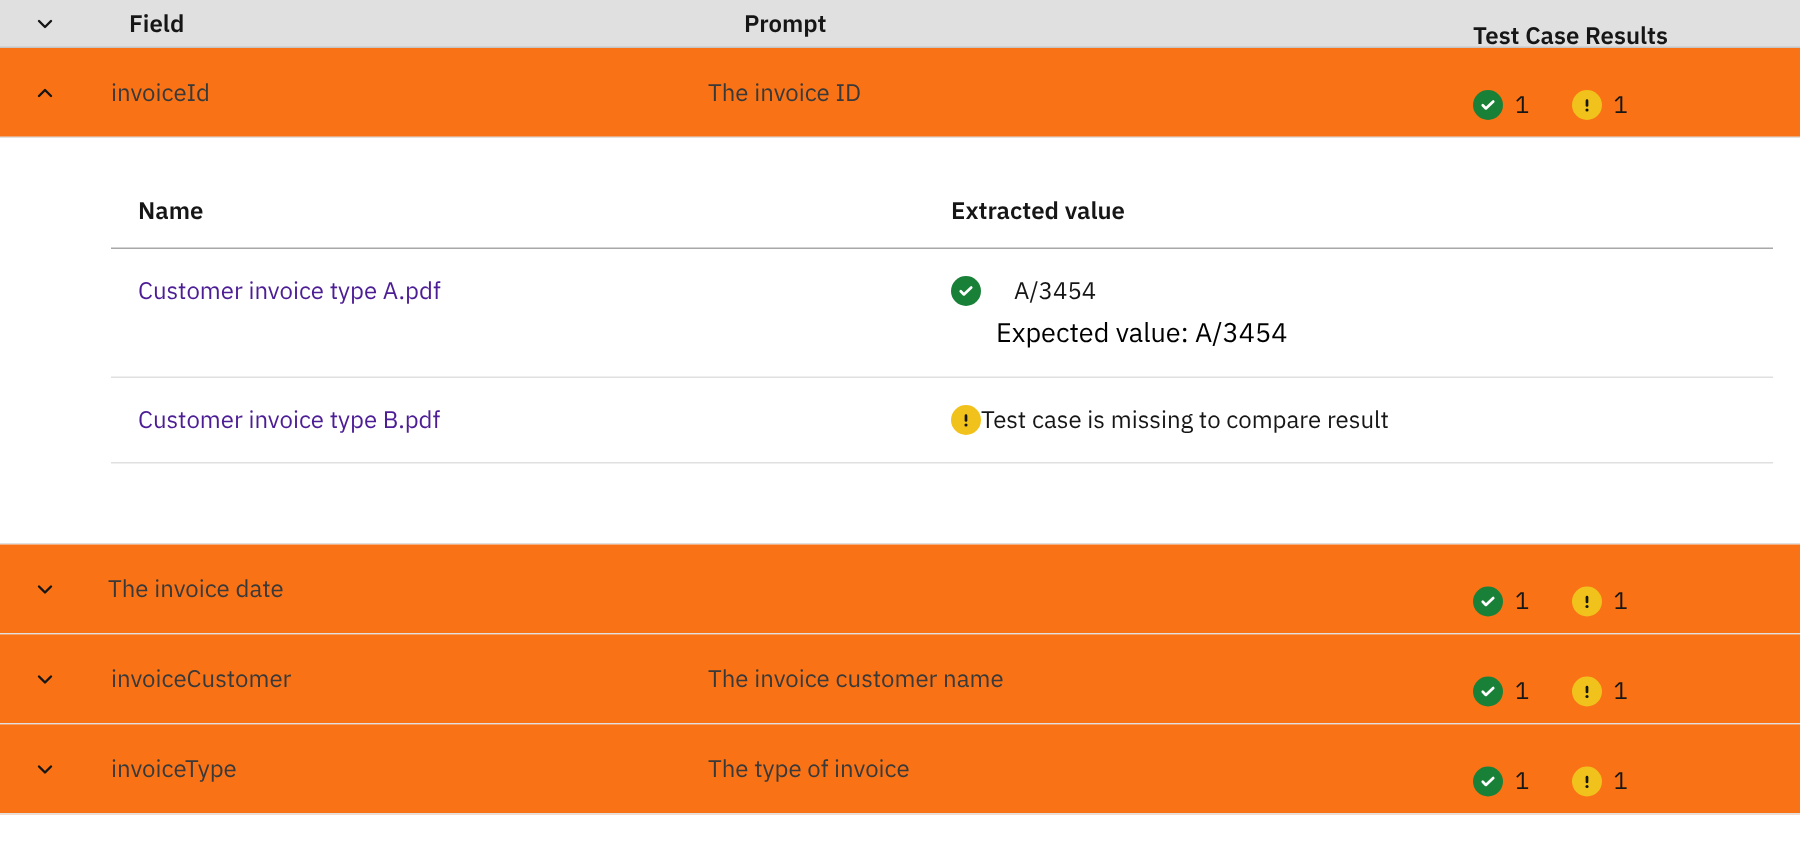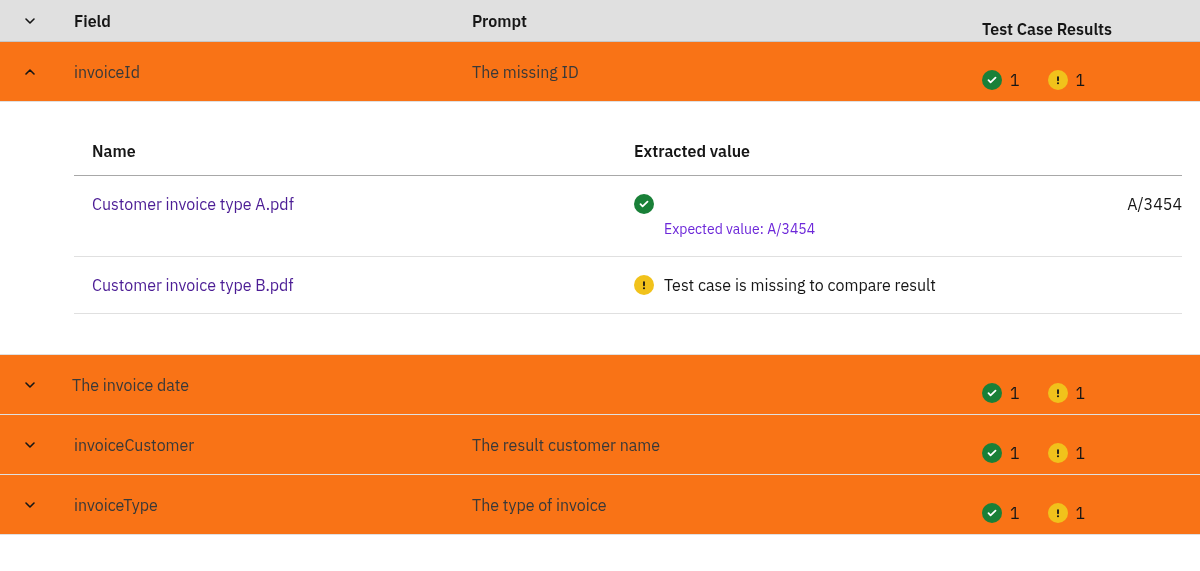--- a/index.html
+++ b/index.html
@@ -7,22 +7,23 @@
       font-family: "IBM Plex Sans", -apple-system, BlinkMacSystemFont, "Segoe UI", Helvetica, Arial, sans-serif;
       background: #fff;
       color: #161616;
       font-size: 16px;
       width: 1200px;
     }
     .table-header {
       display: flex;
       align-items: center;
       background: #e0e0e0;
-      height: 42px;
+      height: 32px;
       border-bottom: 1px solid #c6c6c6;
+      gap: 12px;
     }
     .col-expand {
       width: 60px;
       display: flex;
       align-items: center;
       justify-content: center;
     }
     .col-field {
       flex: 0 0 400px;
       padding: 0 12px 0 14px;
@@ -80,21 +81,21 @@
       width: 20px; height: 20px; border-radius: 50%;
       display: inline-flex; align-items: center; justify-content: center;
       flex-shrink: 0;
     }
     .badge-success { background: #198038; }
     .badge-warn { background: #f1c21b; }
     .badge-success svg { display:block; }
     .badge-warn svg { display:block; }
 
     .expanded-panel {
-      padding: 24px 0 40px 74px;
+      padding: 24px 0 53px 74px;
       border-bottom: 1px solid #e0e0e0;
     }
     .expanded-inner {
       margin-right: 18px;
     }
     .sub-header {
       display: flex;
       align-items: center;
       height: 50px;
       border-bottom: 1px solid #a8a8a8;
@@ -123,32 +124,31 @@
       padding-top: 0;
     }
     .sub-row .sub-col-value {
       font-weight: 400;
     }
     .value-line {
       display: flex;
       align-items: center;
       gap: 22px;
       color: #161616;
-      justify-content: space-between;
     }
     .expected-line {
-      color: #6d28d9;
-      font-size: 14px;
+      color: #000000;
+      font-size: 18px;
       margin-left: 30px;
       margin-top: 6px;
     }
     .warn-line {
       display: flex;
       align-items: center;
-      gap: 10px;
+      gap: 0;
       color: #161616;
     }
   </style>
 </head>
 <body>
 
 <div class="table-header">
   <div class="col-expand">
     <span class="chevron chevron-down">
       <svg width="16" height="16" viewBox="0 0 16 16">
@@ -163,21 +163,21 @@
 
 <div class="row">
   <div class="col-expand">
     <span class="chevron chevron-up">
       <svg width="16" height="16" viewBox="0 0 16 16">
           <path d="M4 6l4 4 4-4" stroke="#161616" stroke-width="1.6" fill="none" stroke-linecap="round" stroke-linejoin="round"></path>
         </svg>
     </span>
   </div>
   <div class="col-field">invoiceId</div>
-  <div class="col-prompt">The missing ID</div>
+  <div class="col-prompt">The invoice ID</div>
   <div class="col-results">
     <div class="status-group">
       <span class="status-item">
         <span class="badge-success">
           <svg width="12" height="12" viewBox="0 0 12 12">
               <path d="M2.5 6.2l2.1 2.1L9.5 3.7" stroke="#fff" stroke-width="1.8" fill="none" stroke-linecap="round" stroke-linejoin="round"></path>
             </svg>
         </span>
         <span>1</span>
       </span>
@@ -267,21 +267,21 @@
 
 <div class="row">
   <div class="col-expand">
     <span class="chevron chevron-down">
       <svg width="16" height="16" viewBox="0 0 16 16">
           <path d="M4 6l4 4 4-4" stroke="#161616" stroke-width="1.6" fill="none" stroke-linecap="round" stroke-linejoin="round"></path>
         </svg>
     </span>
   </div>
   <div class="col-field">invoiceCustomer</div>
-  <div class="col-prompt">The result customer name</div>
+  <div class="col-prompt">The invoice customer name</div>
   <div class="col-results">
     <div class="status-group">
       <span class="status-item">
         <span class="badge-success">
           <svg width="12" height="12" viewBox="0 0 12 12">
               <path d="M2.5 6.2l2.1 2.1L9.5 3.7" stroke="#fff" stroke-width="1.8" fill="none" stroke-linecap="round" stroke-linejoin="round"></path>
             </svg>
         </span>
         <span>1</span>
       </span>

